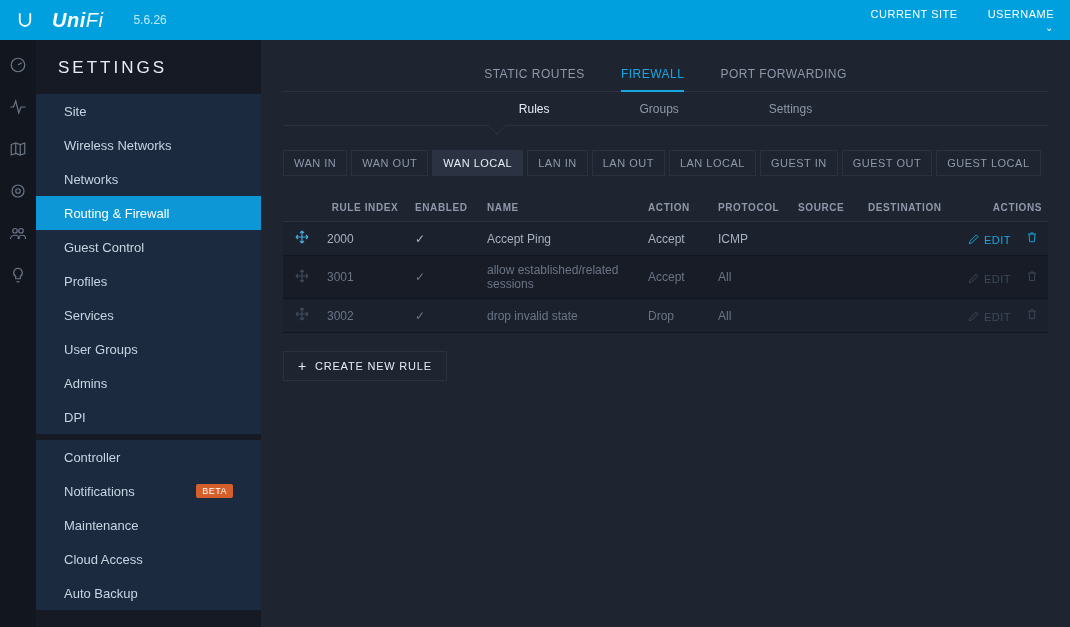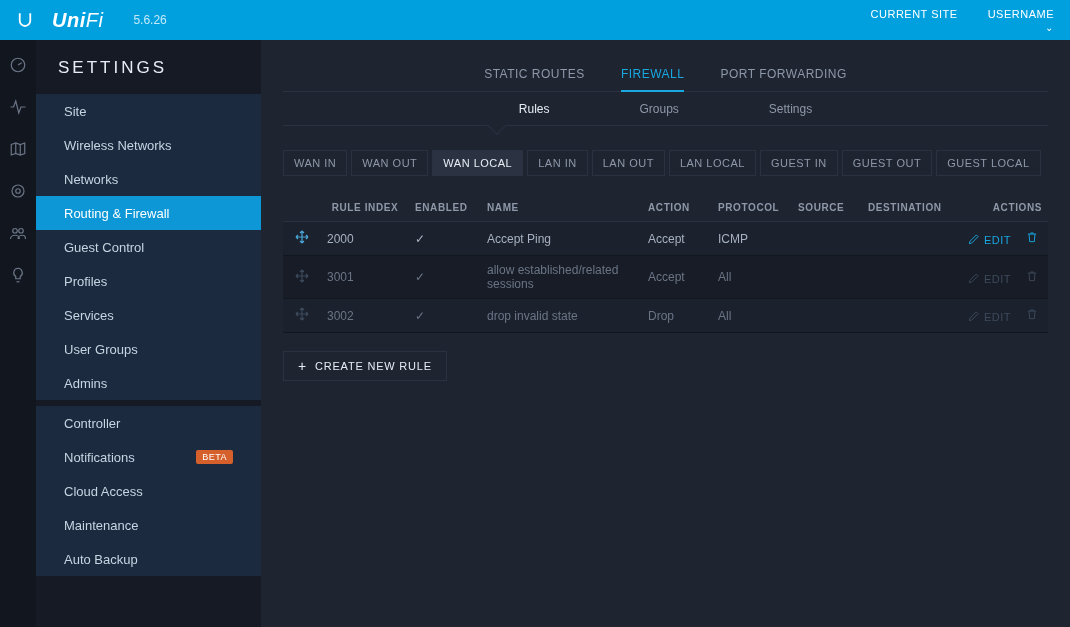--- a/index.html
+++ b/index.html
@@ -232,33 +232,36 @@
       </div>
       <div class="side-item">
         <span>Services</span>
       </div>
       <div class="side-item">
         <span>User Groups</span>
       </div>
       <div class="side-item">
         <span>Admins</span>
       </div>
+      <div class="side-item">
+        <span>DPI</span>
+      </div>
       <div class="side-group-gap"></div>
       <div class="side-item">
         <span>Controller</span>
       </div>
       <div class="side-item">
         <span>Notifications</span>
         <span class="badge">BETA</span>
       </div>
       <div class="side-item">
+        <span>Maintenance</span>
+      </div>
+      <div class="side-item">
         <span>Cloud Access</span>
-      </div>
-      <div class="side-item">
-        <span>Maintenance</span>
       </div>
       <div class="side-item">
         <span>Auto Backup</span>
       </div>
     </div>
 </div>
 
 <div class="main">
 
   <div class="toptabs" id="toptabs">

